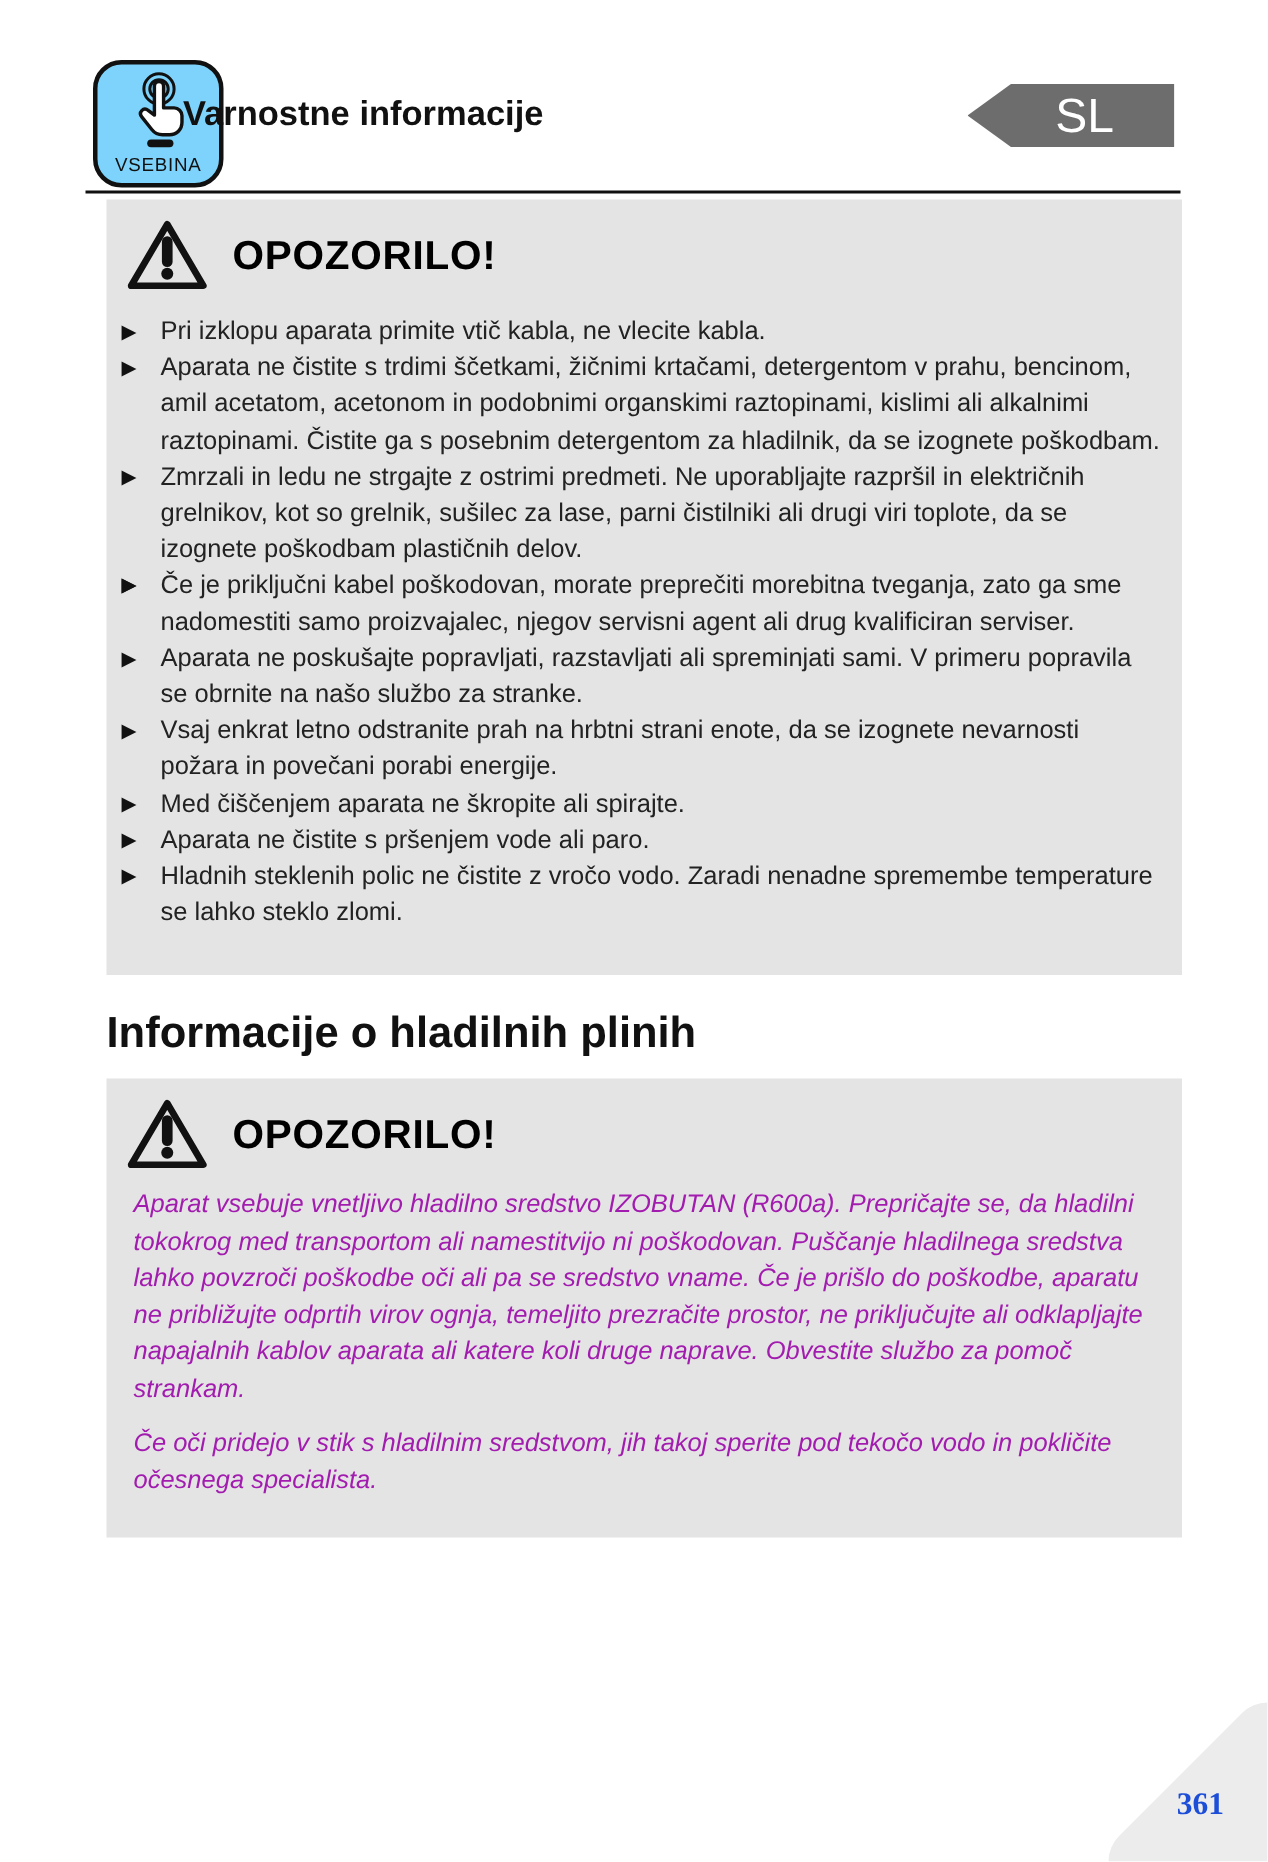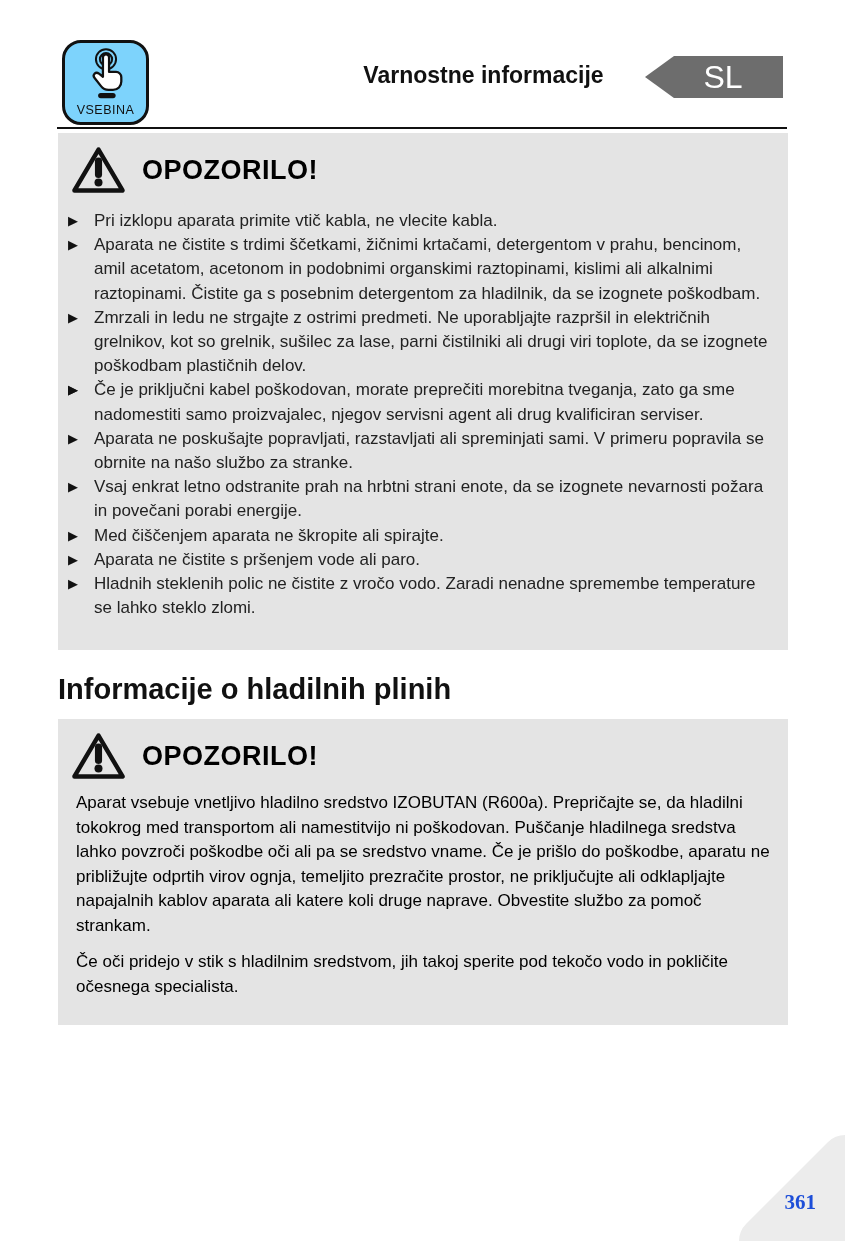--- a/index.html
+++ b/index.html
@@ -21,58 +21,58 @@
   .vsebina-btn{
     position:absolute;left:62px;top:40px;width:87px;height:85px;
     border:3px solid #111;border-radius:19px;background:#7dd3fc;
     display:flex;flex-direction:column;align-items:center;justify-content:flex-start;
     padding-top:4px;cursor:pointer;
   }
   .vsebina-btn .tap-svg{width:56px;height:56px;display:block;}
   .vsebina-label{font-size:12.5px;letter-spacing:0.5px;color:#111;margin-top:0px;}
 
   .page-title{
-    position:absolute;top:62px;left:0;right:0;text-align:center;
+    position:absolute;top:62px;left:0;right:0;
     padding-left:122px;font-size:23px;font-weight:bold;color:#111;
   }
 
   .sl-banner{
     position:absolute;top:56px;right:62px;width:138px;height:42px;
     background:var(--banner-bg);
     clip-path:polygon(0% 50%,21% 0%,100% 0%,100% 100%,21% 100%);
     display:flex;align-items:center;justify-content:center;
   }
   .sl-banner span{color:var(--banner-text);font-size:32px;padding-left:18px;}
 
   .header-rule{
     position:absolute;top:127px;left:57px;right:58px;height:2px;background:#111;
   }
 
   
-  .content{position:absolute;top:133px;left:58px;right:57px;}
+  .content{position:absolute;top:133px;left:71px;right:57px;}
 
   .warning-box{background:var(--box-bg);}
   .warn-header{display:flex;align-items:center;gap:15px;padding:12px 0 6px 12px;}
   .warn-header .tri-svg{width:57px;height:50px;flex:0 0 auto;}
   .warn-heading{margin:0;font-size:27px;font-weight:bold;letter-spacing:0.5px;color:#000;}
 
   .warn-list{list-style:none;margin:8px 0 0 0;padding:0 12px 30px 7px;}
   .warn-list li{
     position:relative;padding-left:29px;font-size:17px;line-height:24.2px;color:#222;
   }
   .warn-list .bullet{
     position:absolute;left:3px;top:0;font-size:13px;line-height:24.2px;color:#111;
   }
 
   .section-heading{
     margin:23px 0 13px 0;font-size:29px;font-weight:bold;color:#111;
   }
 
   .box2 p{
-    margin:0 0 12px 0;padding:0 18px;font-size:17px;line-height:24.5px;color:#000000;
+    margin:0 0 12px 0;padding:0 18px;font-size:17px;line-height:24.5px;color:#a21caf;font-style:italic;
   }
   .box2 p:first-of-type{margin-top:4px;}
   .box2{padding-bottom:14px;}
 
   
   .corner-wedge{
     position:absolute;width:164px;height:164px;right:-82px;bottom:-82px;
     background:var(--corner-bg);transform:rotate(45deg);border-radius:24px;
   }
   .page-number{

